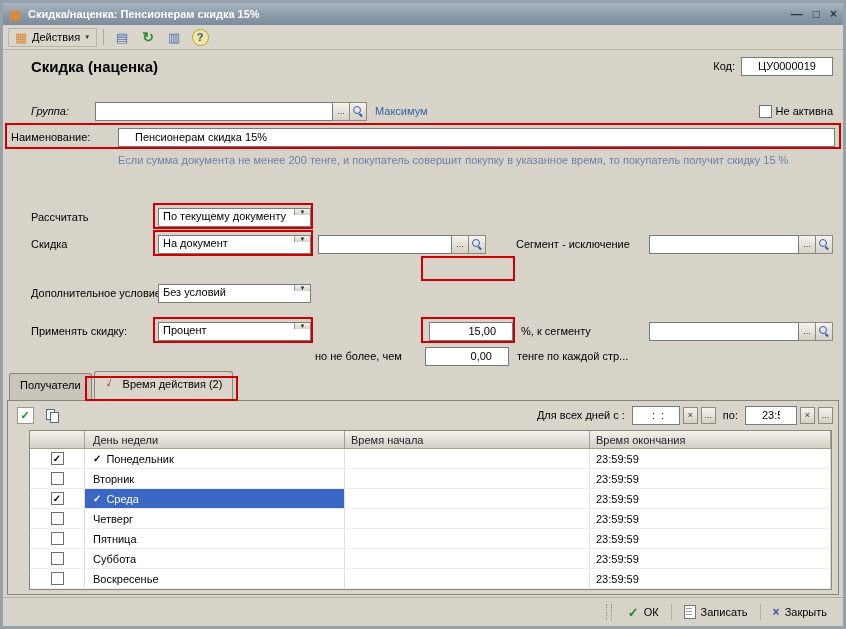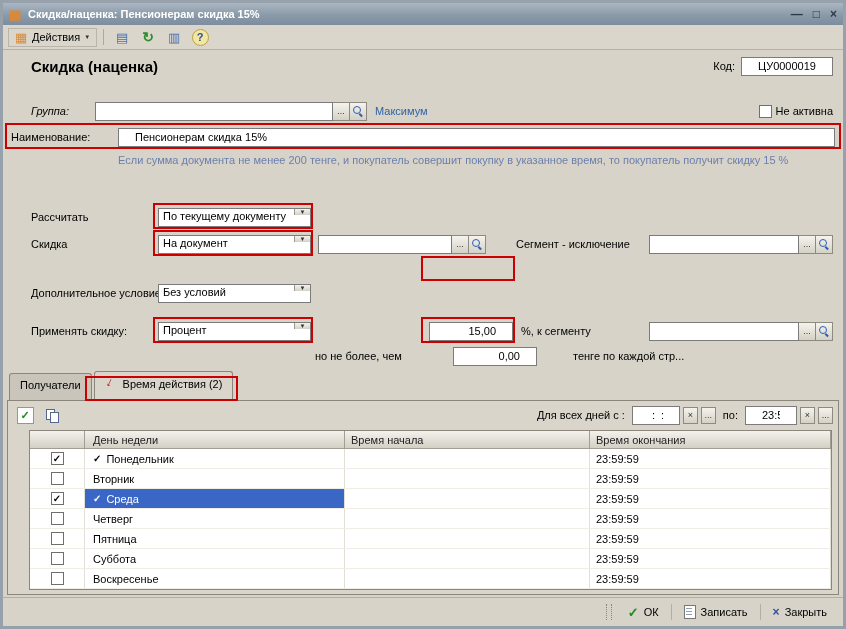--- a/index.html
+++ b/index.html
@@ -208,21 +208,21 @@
     <span class="lbl" style="margin-left:8px;">%, к сегменту</span>
     <input class="input" style="width: 150px; margin-left: auto;" value="">
     <span class="fbtn">
         <span>...</span>
       </span>
     <span class="fbtn">
         <span class="mag"></span>
       </span>
   </div>
 
-  <div class="row" style="top:343px;left:28px;gap:28px;">
+  <div class="row" style="top:343px;left:28px;">
     <span class="lbl w102" style="margin-left:284px;">но не более, чем</span>
     <input class="input num" style="width: 84px; margin-left: 8px;" value="0,00">
     <span class="lbl" style="margin-left:8px;">тенге по каждой стр...</span>
   </div>
 
   <div class="tabs">
     <div class="tab">
       <span>Получатели</span>
     </div>
     <div class="tab active">

